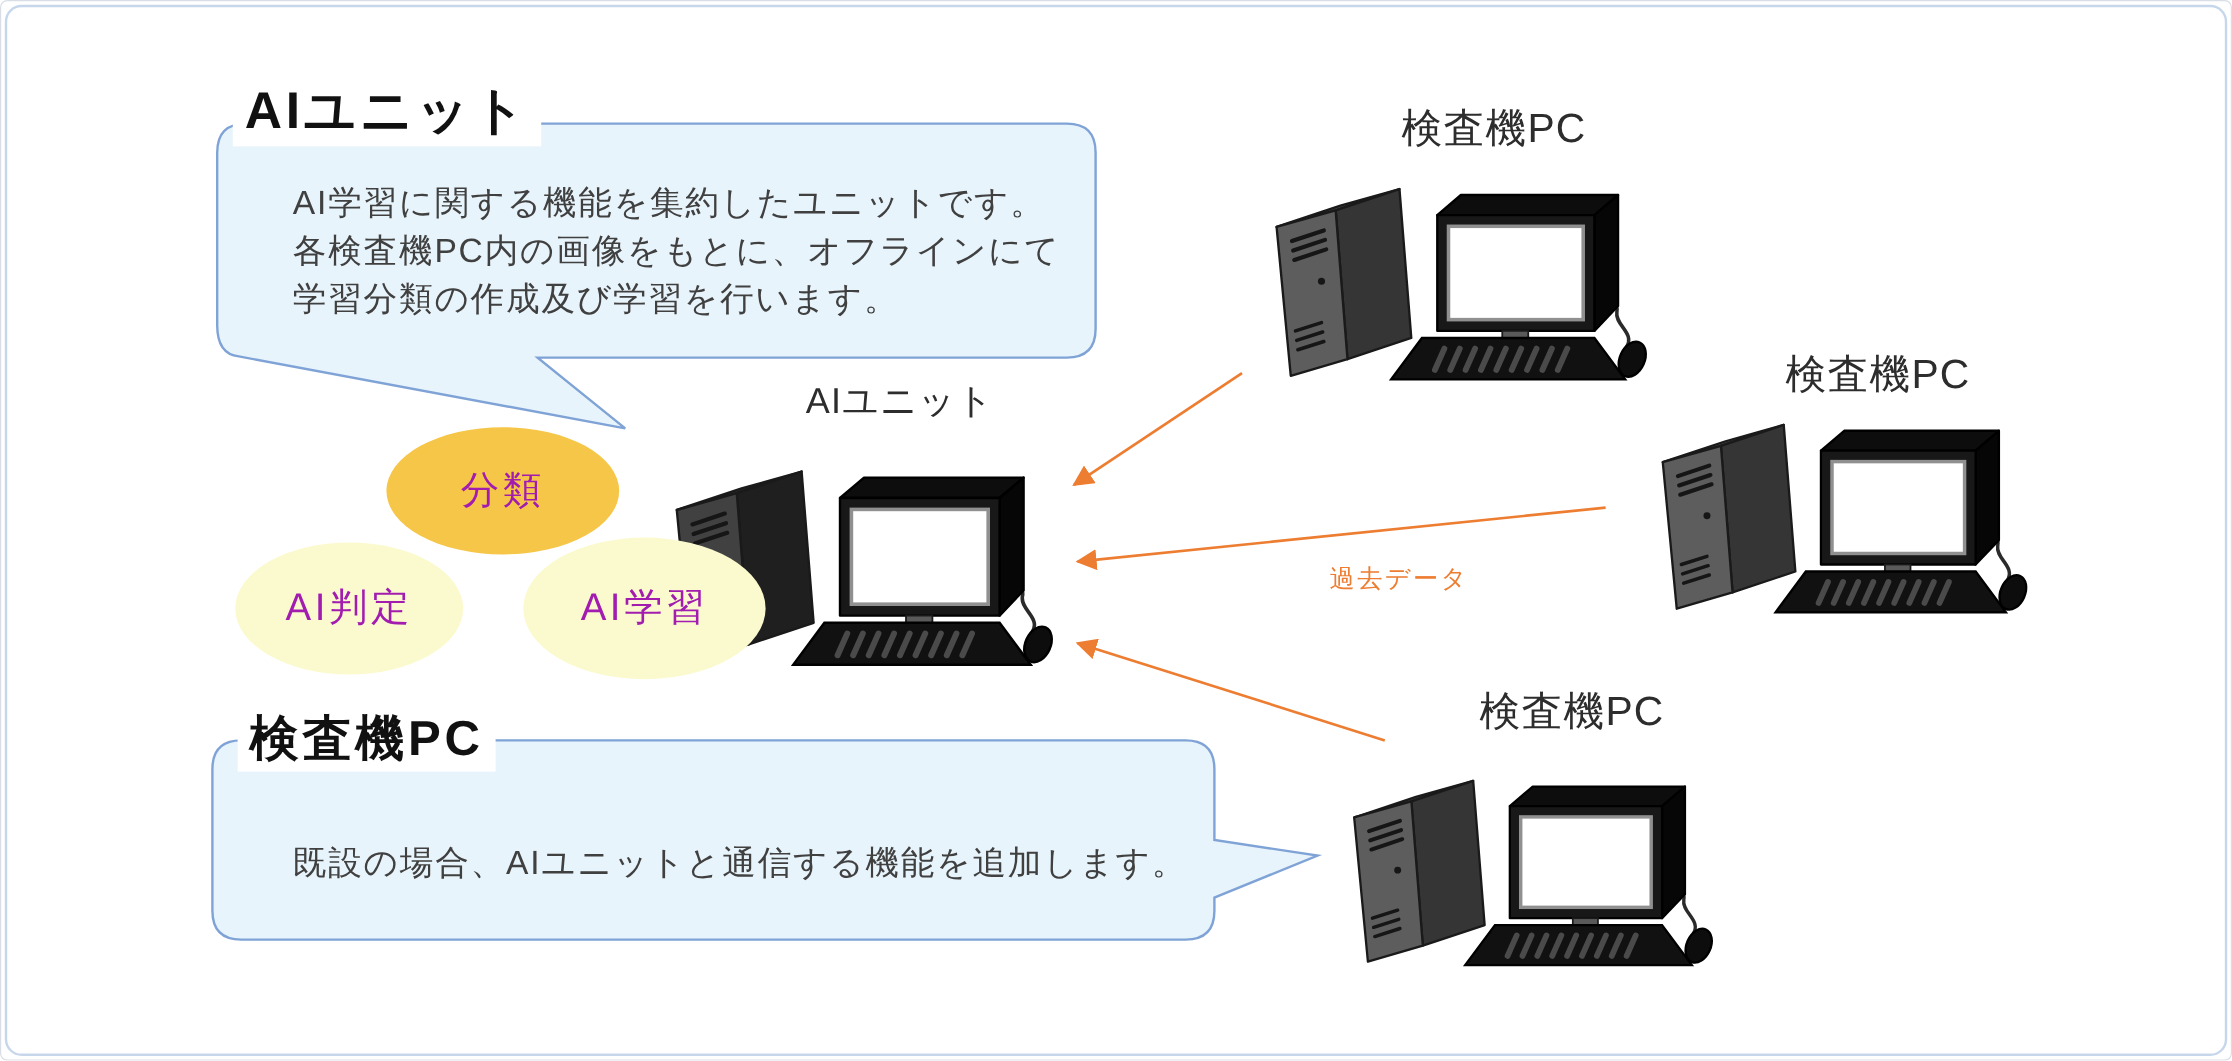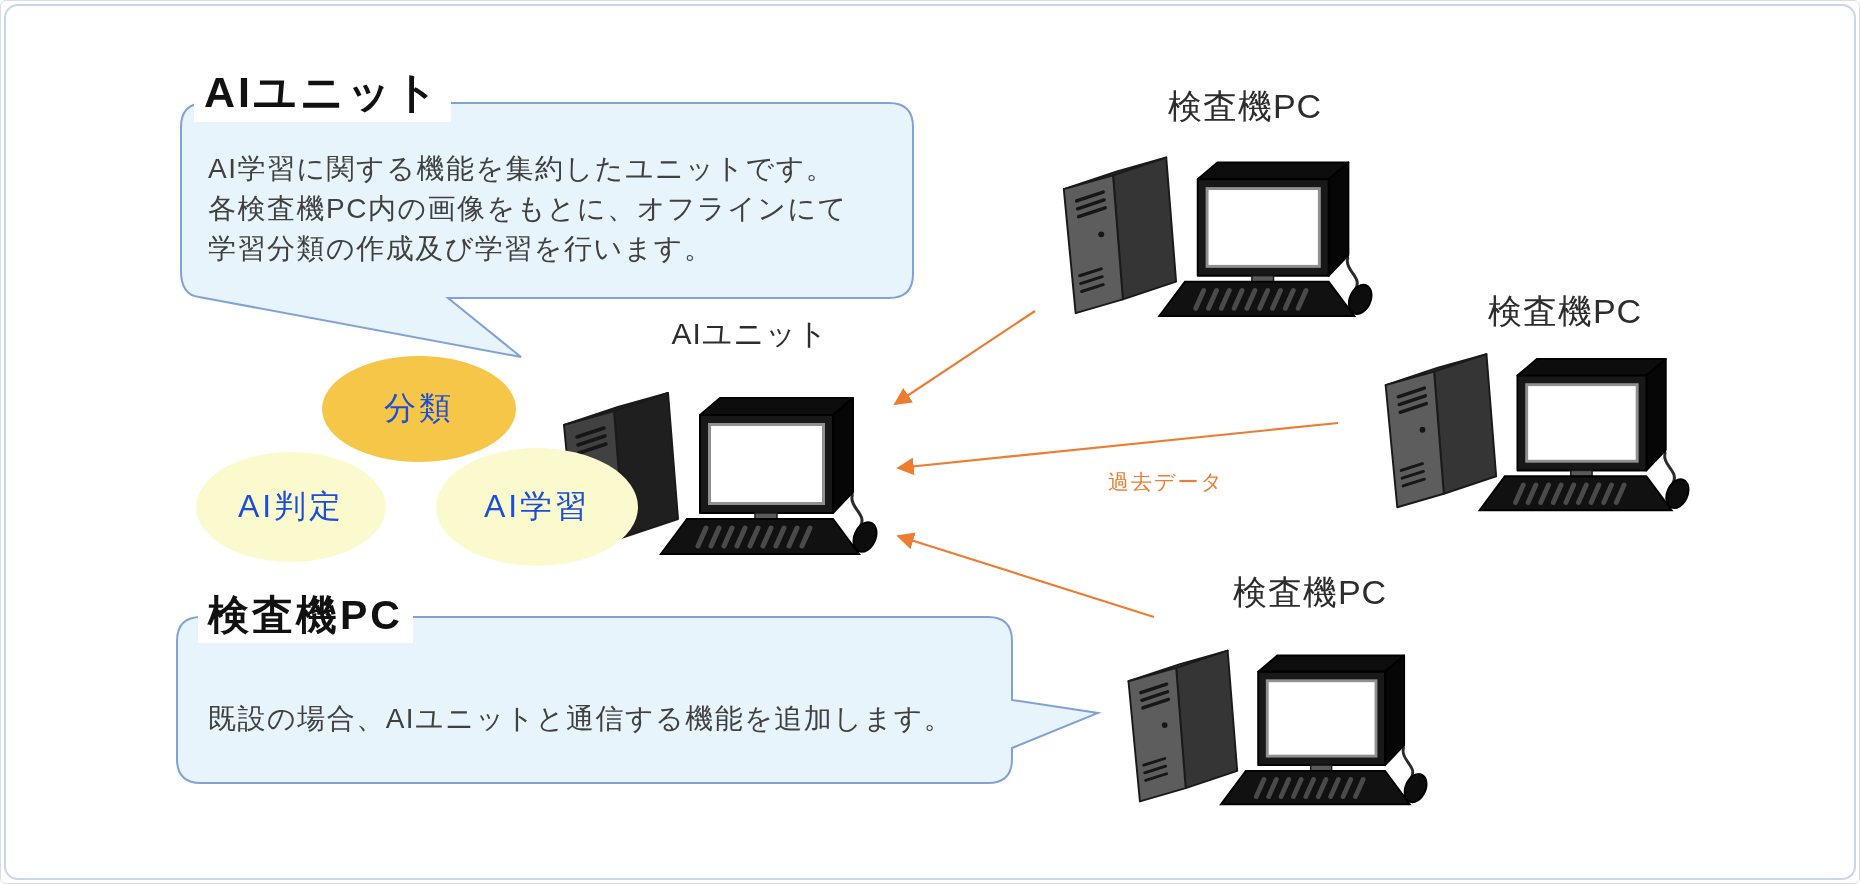--- a/index.html
+++ b/index.html
@@ -4,28 +4,28 @@
 <style>
   html,body{margin:0;padding:0;background:#ffffff;font-family:"Liberation Sans","DejaVu Sans",sans-serif;}
   .canvas{position:relative;width:1860px;height:884px;background:#ffffff;overflow:hidden;}
   .outer-edge{position:absolute;inset:0;border:1px solid #d9dee6;border-radius:6px;pointer-events:none;}
   .frame{position:absolute;inset:4px;border:2px solid #c7d7eb;border-radius:14px;pointer-events:none;}
   .abs{position:absolute;}
   .overlay{position:absolute;left:0;top:0;width:1860px;height:884px;z-index:1;}
   .pc{position:absolute;z-index:2;}
   .pc-dark{--pcFront:#414141;--pcSide:#1f1f1f;--pcTop:#2f2f2f;}
   .ellipse{position:absolute;z-index:3;border-radius:50%;display:flex;align-items:center;justify-content:center;
-           font-size:32px;color:#1d4ed8;letter-spacing:3px;}
+           font-size:32px;color:#a21caf;letter-spacing:3px;}
   .el-classify{background:#f6c649;}
   .el-pale{background:#fbfacf;}
   .callout-title{position:absolute;z-index:4;font-weight:bold;color:#111;background:#ffffff;
                  padding:0 10px;white-space:nowrap;letter-spacing:3px;}
   .title-ai{left:194px;top:64px;font-size:43px;}
   .title-pc{left:198px;top:588px;font-size:41px;}
-  .body-line{position:absolute;z-index:4;font-size:28px;color:#404040;white-space:nowrap;letter-spacing:1.5px;}
+  .body-line{position:absolute;z-index:4;font-size:28px;color:#404040;white-space:nowrap;letter-spacing:1.5px;margin-left:36px;}
   .node-label{position:absolute;z-index:4;color:#2d2d2d;white-space:nowrap;text-align:center;letter-spacing:1px;}
   .flow-label{position:absolute;z-index:4;font-size:21px;color:#ed7d31;white-space:nowrap;letter-spacing:2px;}
 </style>
 </head>
 <body>
 
 <div class="canvas">
   <div class="outer-edge"></div>
 
   <svg class="overlay" viewBox="0 0 1860 884">

